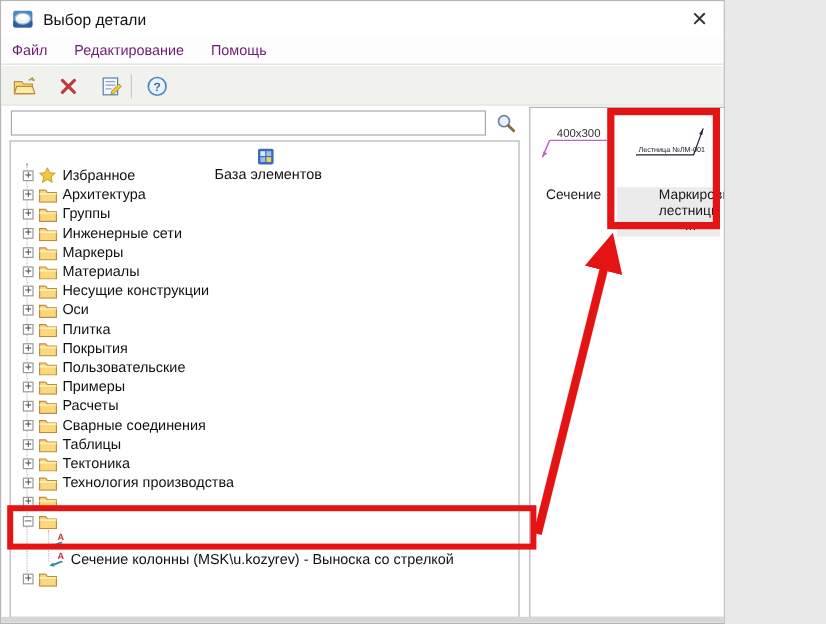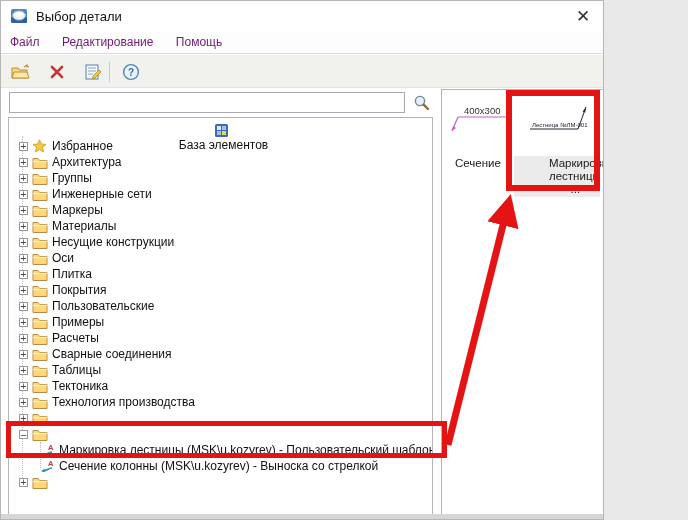--- a/index.html
+++ b/index.html
@@ -317,21 +317,20 @@
           </span>
         </div>
         <div class="trow" style="padding-left: 30px;">
           <span class="ticon">
             <svg width="15" height="14" viewBox="0 0 15 14">
               <text x="9" y="7" font-size="7.5" font-weight="bold" fill="#d03030" font-family="Liberation Sans,sans-serif">A</text>
               <path d="M13,9 C9,9 8,12 3.6,12" fill="none" stroke="#2e8fa0" stroke-width="1.6"></path>
               <path d="M5.5,9.8 L2,12.2 L6.2,13.2 z" fill="#2e8fa0"></path>
             </svg>
           </span>
-          <span class="tlabel">Маркировка лестницы (MSK\u.kozyrev) - Пользовательский шаблон</span>
         </div>
         <div class="trow" style="padding-left: 30px;">
           <span class="ticon">
             <svg width="15" height="14" viewBox="0 0 15 14">
               <text x="9" y="7" font-size="7.5" font-weight="bold" fill="#d03030" font-family="Liberation Sans,sans-serif">A</text>
               <path d="M13,9 C9,9 8,12 3.6,12" fill="none" stroke="#2e8fa0" stroke-width="1.6"></path>
               <path d="M5.5,9.8 L2,12.2 L6.2,13.2 z" fill="#2e8fa0"></path>
             </svg>
           </span>
           <span class="tlabel">Сечение колонны (MSK\u.kozyrev) - Выноска со стрелкой</span>

